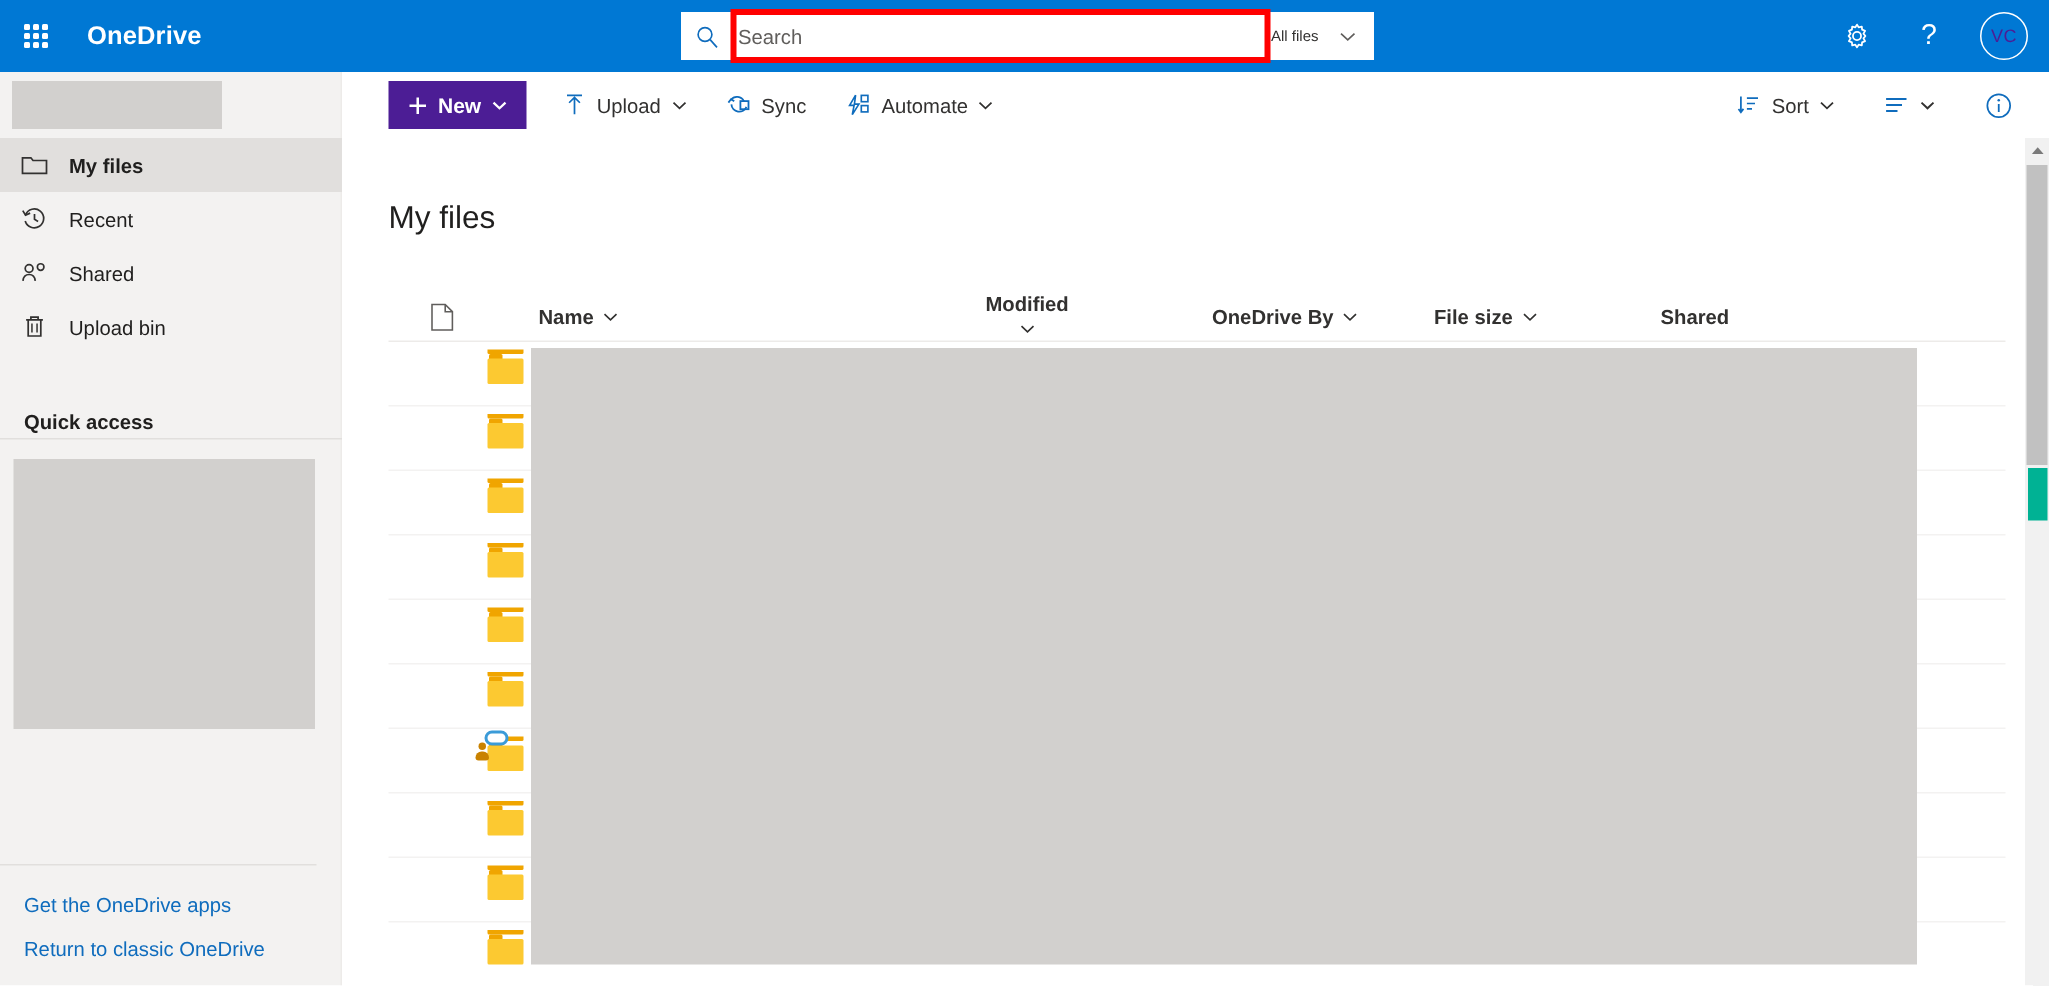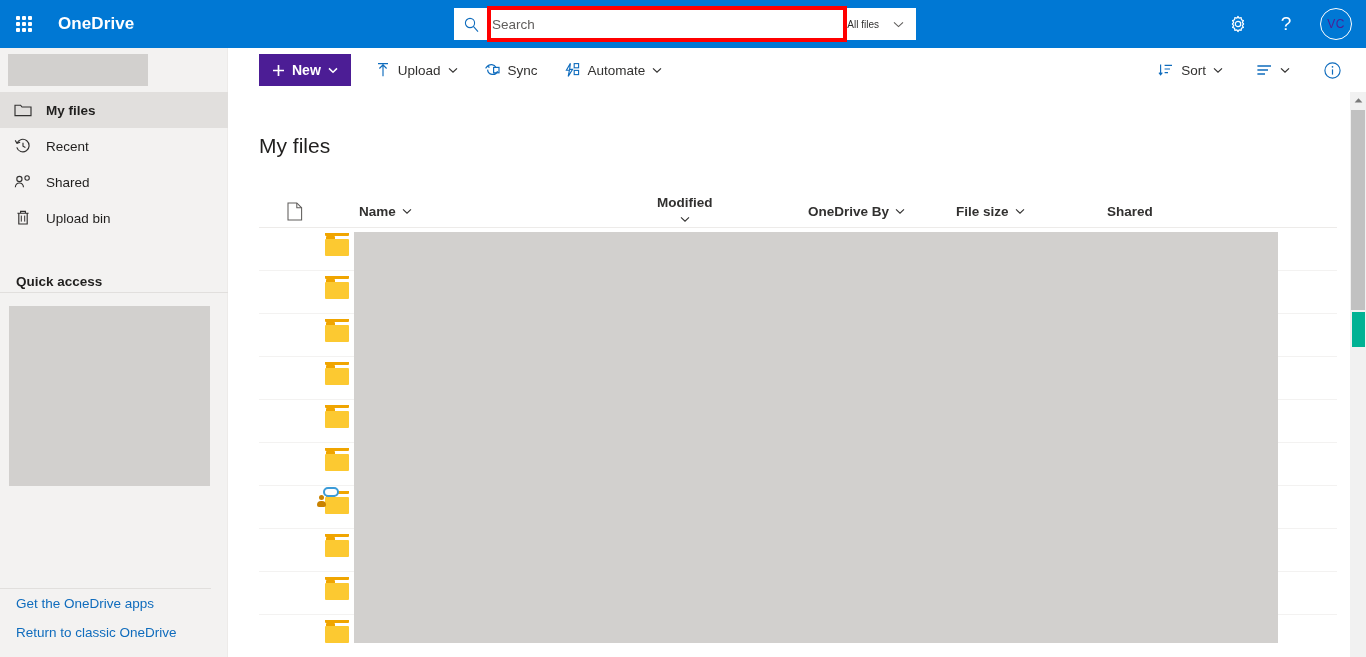--- a/index.html
+++ b/index.html
@@ -88,21 +88,21 @@
     position: absolute; left: 0; top: 200px; width: 228px; height: 1px; background: #e1dfdd;
   }
   .quick-access {
     position: absolute; left: 16px; top: 226px; font-size: 13.5px; color: #201f1e; font-weight: bold;
   }
   .qa-placeholder {
     position: absolute; left: 9px; top: 258px; width: 201px; height: 180px; background: #d2d0ce;
   }
   .sidebar-footer {
     position: absolute; left: 0; bottom: 0; width: 211px; padding-bottom: 10px;
-    border-top: 1px solid #e1dfdd; 
+    border-top: 1px solid #e1dfdd; padding-top: 12px;
   }
   .footer-link {
     display: block; font-size: 13.5px; color: #0f6cbd; padding: 7px 0 7px 16px;
     cursor: pointer; text-decoration: none;
   }
 
   
   .cmdbar {
     position: absolute; left: 228px; top: 48px; width: 1138px; height: 44px;
     background: #ffffff; display: flex; align-items: center;

